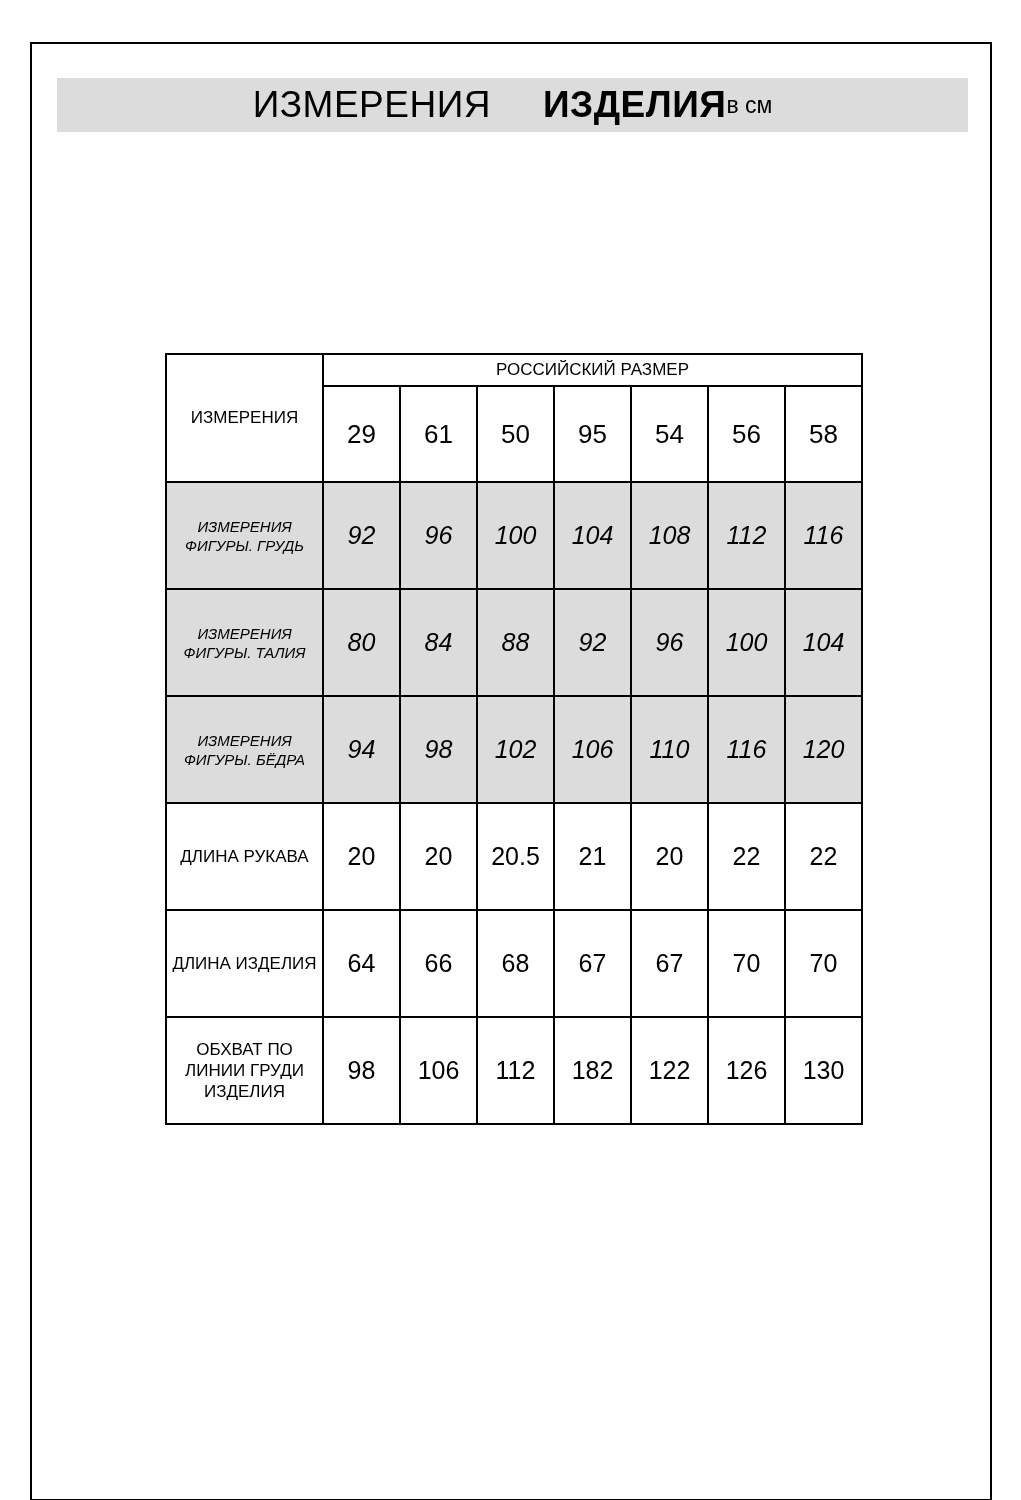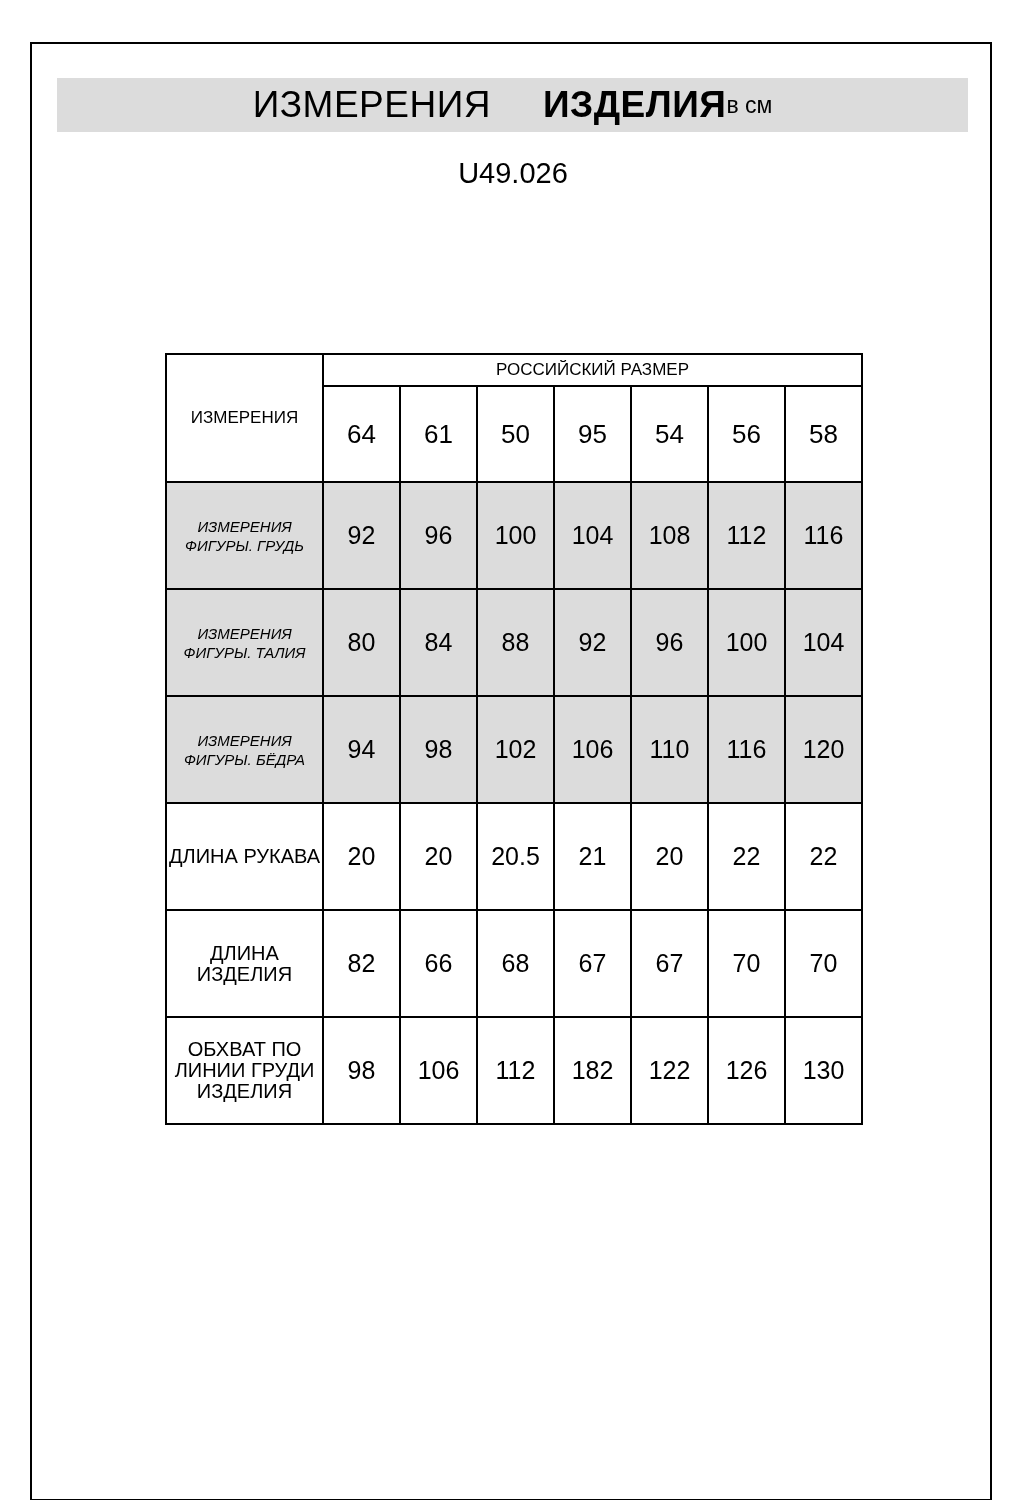--- a/index.html
+++ b/index.html
@@ -134,62 +134,62 @@
   td.row-label {
     font-size: 15px;
     line-height: 19px;
     padding: 0 3px;
   }
   td.row-label.italic {
     font-style: italic;
     font-weight: 400;
   }
   td.row-label.plain-label {
-    font-size: 20px;
+    font-size: 17px;
     line-height: 21px;
   }
   td.row-value {
     font-size: 25px;
     height: 105px;
   }
   td.row-value.italic {
+    font-style: italic;
   }
 </style>
 </head>
 <body>
 
 <div id="page">
   <div id="outer-frame">
 
     <div id="title-band">
       <span class="title-regular">ИЗМЕРЕНИЯ</span>
       <span class="title-bold">ИЗДЕЛИЯ</span>
       <span class="title-units">в см</span>
     </div>
 
-    <div id="doc-code">U49.026</div>
 
     <table id="size-table">
       <colgroup>
         <col class="label-col">
         <col class="size-col">
           <col class="size-col">
           <col class="size-col">
           <col class="size-col">
         <col class="size-col">
           <col class="size-col">
           <col class="size-col">
       </colgroup>
       <thead>
         <tr>
           <td class="th-measure" rowspan="2">ИЗМЕРЕНИЯ</td>
           <td class="th-group" colspan="7">РОССИЙСКИЙ РАЗМЕР</td>
         </tr>
         <tr>
-          <td class="th-size">64</td>
+          <td class="th-size">29</td>
           <td class="th-size">61</td>
           <td class="th-size">50</td>
           <td class="th-size">95</td>
           <td class="th-size">54</td>
           <td class="th-size">56</td>
           <td class="th-size">58</td>
         </tr>
       </thead>
       <tbody>
 
@@ -245,21 +245,21 @@
           <td class="row-value">21</td>
           <td class="row-value">20</td>
           <td class="row-value">22</td>
           <td class="row-value">22</td>
         </tr>
 
         <tr class="plain">
           <td class="row-label plain-label">
             <span>ДЛИНА ИЗДЕЛИЯ</span>
           </td>
-          <td class="row-value">82</td>
+          <td class="row-value">64</td>
           <td class="row-value">66</td>
           <td class="row-value">68</td>
           <td class="row-value">67</td>
           <td class="row-value">67</td>
           <td class="row-value">70</td>
           <td class="row-value">70</td>
         </tr>
 
         <tr class="plain">
           <td class="row-label plain-label">

